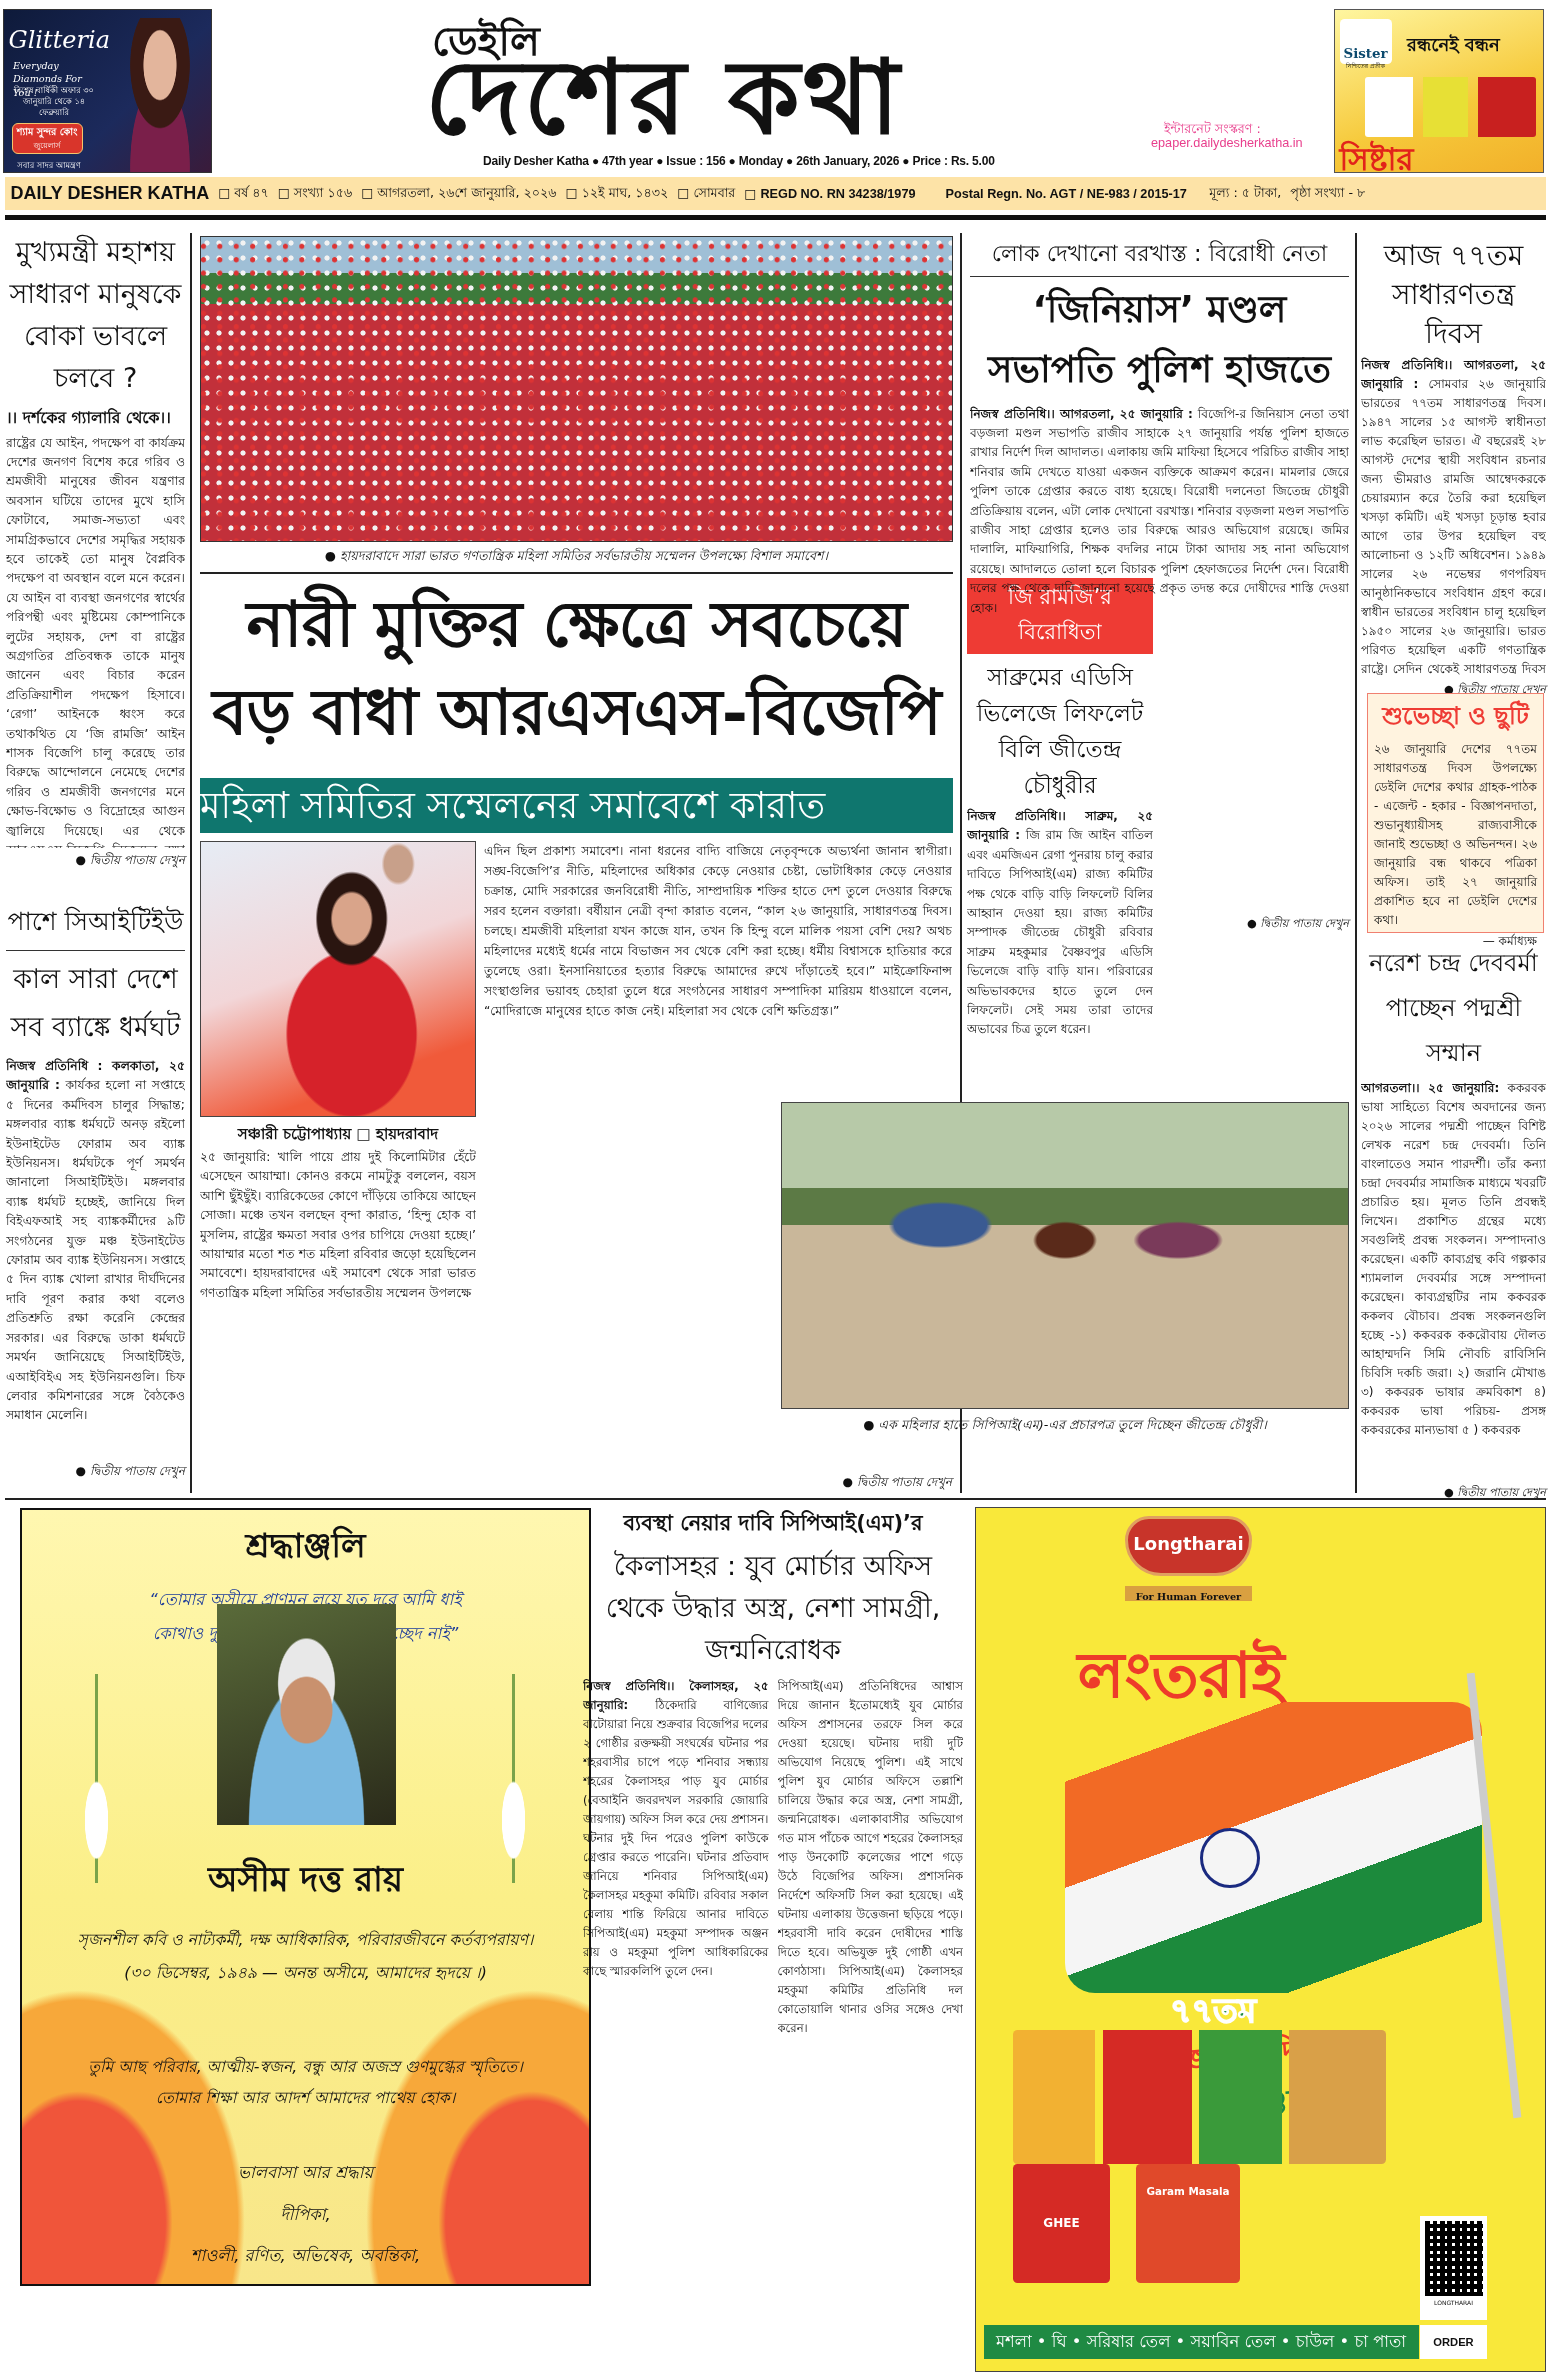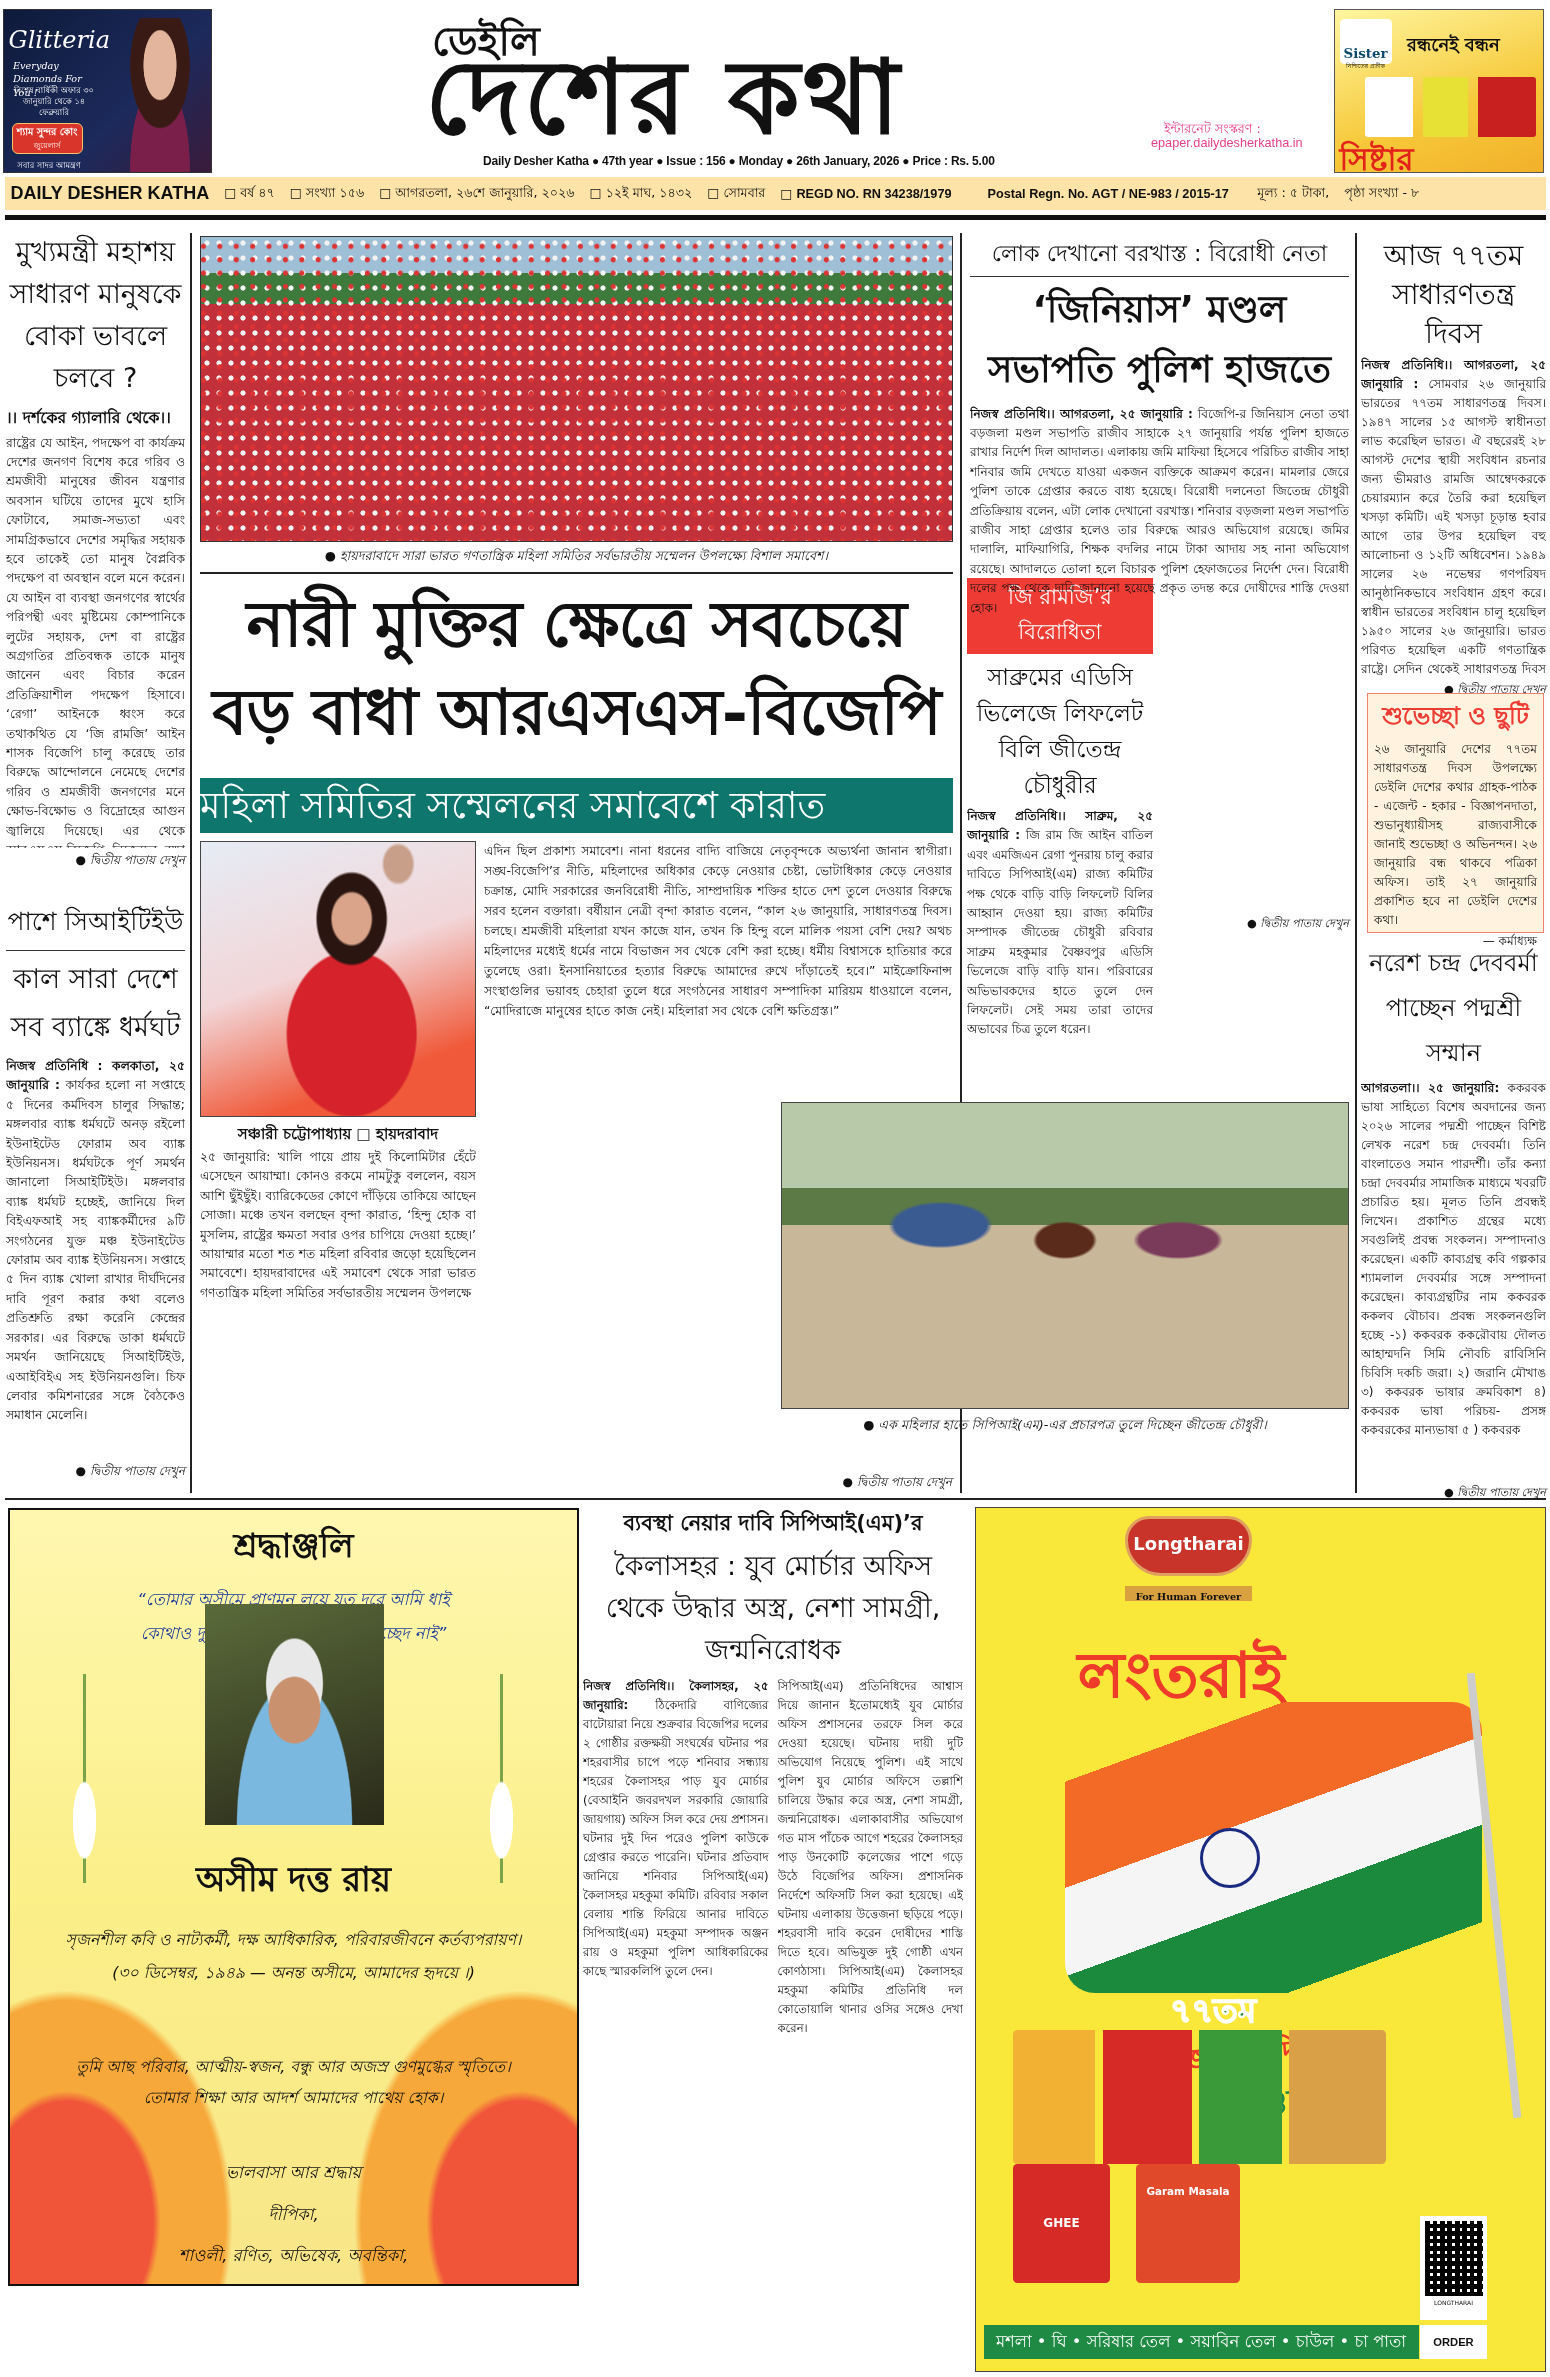--- a/index.html
+++ b/index.html
@@ -41,21 +41,21 @@
 <div class="abs" style="left:1334px;top:9px;width:210px;height:164px;background:linear-gradient(160deg,#fff6a0,#f6c93a 60%,#f2b02a);border:0.7px solid #555;overflow:hidden">
   <div class="abs" style="left:4.5px;top:9px;width:52px;height:45px;background:#fff;border-radius:4.5px;text-align:center">
     <div style="color:#0c4a6e;font-weight:bold;font-size:13.4px;margin-top:26px;font-family:'DejaVu Serif',serif">Sister</div>
     <div style="font-size:6px">নিশ্চিতের প্রতীক</div>
   </div>
   <div class="abs" style="left:72px;top:21px;font-size:18px;font-weight:bold">রন্ধনেই বন্ধন</div>
   <div class="abs" style="left:30px;top:67px;width:171px;height:60px;background:linear-gradient(90deg,#fff 0 28%,transparent 28% 34%,#e7e035 34% 60%,transparent 60% 66%,#c8201f 66%);border-radius:3px"></div>
   <div class="abs" style="left:4.5px;top:125px;font-size:31px;font-weight:900;color:#e2231a">সিষ্টার</div>
 </div>
 
-<div class="abs" style="left:4.5px;top:177px;width:1541px;height:33px;background:#fde3a7;display:flex;align-items:center;padding:0 6px;font-size:12.7px;white-space:nowrap;gap:15px">
+<div class="abs" style="left:4.5px;top:177px;width:1541px;height:33px;background:#fde3a7;display:flex;align-items:center;padding:0 6px;font-size:12.7px;white-space:nowrap;gap:9px">
   <span style="font-weight:900;font-size:18px;font-family:'Liberation Sans',sans-serif">DAILY DESHER KATHA</span>
   <span>□ <span>বর্ষ ৪৭</span></span>
   <span>□ <span>সংখ্যা ১৫৬</span></span>
   <span>□ <span>আগরতলা, ২৬শে জানুয়ারি, ২০২৬</span></span>
   <span>□ <span>১২ই মাঘ, ১৪৩২</span></span>
   <span>□ <span>সোমবার</span></span>
   <span>□ <span style="font-family:'Liberation Sans',sans-serif;font-weight:bold">REGD NO. RN 34238/1979</span></span>
   <span style="margin-left:21px;font-family:'Liberation Sans',sans-serif;font-weight:bold">Postal Regn. No. AGT / NE-983 / 2015-17</span>
   <span style="margin-left:13.4px">মূল্য : ৫ টাকা,</span>
   <span>পৃষ্ঠা সংখ্যা - ৮</span>
@@ -148,21 +148,21 @@
 <div class="abs" style="left:1361px;top:941px;width:185px">
   <div class="hd" style="font-size:24px;font-weight:normal;line-height:45px">নরেশ চন্দ্র দেববর্মা পাচ্ছেন পদ্মশ্রী সম্মান</div>
   <p class="body" style="font-size:12px;line-height:19px;height:402px;overflow:hidden;margin-top:3px">
     <b>আগরতলা।। ২৫ জানুয়ারি:</b> <span>ককরবক ভাষা সাহিত্যে বিশেষ অবদানের জন্য ২০২৬ সালের পদ্মশ্রী পাচ্ছেন বিশিষ্ট লেখক নরেশ চন্দ্র দেববর্মা। তিনি বাংলাতেও সমান পারদর্শী। তাঁর কন্যা চন্দ্রা দেববর্মার সামাজিক মাধ্যমে খবরটি প্রচারিত হয়। মূলত তিনি প্রবন্ধই লিখেন। প্রকাশিত গ্রন্থের মধ্যে সবগুলিই প্রবন্ধ সংকলন। সম্পাদনাও করেছেন। একটি কাব্যগ্রন্থ কবি গল্পকার শ্যামলাল দেববর্মার সঙ্গে সম্পাদনা করেছেন। কাব্যগ্রন্থটির নাম ককবরক ককলব বৌচাব। প্রবন্ধ সংকলনগুলি হচ্ছে -১) ককবরক ককরৌবায় দৌলত আহাম্মদনি সিমি নৌবচি রাবিসিনি চিবিসি দকচি জরা। ২) জরানি মৌখাঙ ৩) ককবরক ভাষার ক্রমবিকাশ ৪) ককবরক ভাষা পরিচয়- প্রসঙ্গ ককবরকের মান্যভাষা ৫ ) ককবরক</span>
   </p>
   <div class="cont" style="font-size:11.2px">দ্বিতীয় পাতায় দেখুন</div>
 </div>
 
 <div class="hline" style="left:4.5px;top:1498px;width:1541px;height:2.2px"></div>
 
-<div class="abs" style="left:8px;top:1508px;width:571px;height:778px;border:2.2px solid #111;background:
+<div class="abs" style="left:20px;top:1508px;width:571px;height:778px;border:2.2px solid #111;background:
   radial-gradient(ellipse at 10% 92%,#f0553a 0 12%,#f7a83a 13% 22%,transparent 23%),
   radial-gradient(ellipse at 90% 92%,#f0553a 0 12%,#f7a83a 13% 22%,transparent 23%),
   linear-gradient(180deg,#fff7b0,#fbef88 50%,#f8e68a);overflow:hidden">
   <div style="text-align:center;font-size:33px;font-weight:bold;margin-top:10.4px">শ্রদ্ধাঞ্জলি</div>
   <div style="text-align:center;font-size:16.4px;font-style:italic;color:#1d3b9a;margin-top:10.4px">“তোমার অসীমে প্রাণমন লয়ে যত দূরে আমি ধাই</div>
   <div style="text-align:center;font-size:16.4px;font-style:italic;color:#1d3b9a;margin-top:7.5px">কোথাও দুঃখ, কোথাও মৃত্যু কোথা বিচ্ছেদ নাই”</div>
   <div class="abs" style="left:30px;top:164px;width:89px;height:209px;background:radial-gradient(ellipse at 50% 70%,#fff 0 18%,transparent 19%),linear-gradient(90deg,transparent 48%,#7aa34a 48% 52%,transparent 52%)"></div>
   <div class="abs" style="left:447px;top:164px;width:89px;height:209px;background:radial-gradient(ellipse at 50% 70%,#fff 0 18%,transparent 19%),linear-gradient(90deg,transparent 48%,#7aa34a 48% 52%,transparent 52%)"></div>
   <div class="abs" style="left:195px;top:94px;width:179px;height:221px;background:
     radial-gradient(ellipse at 50% 48%,#c9916e 0 20%,transparent 21%),

